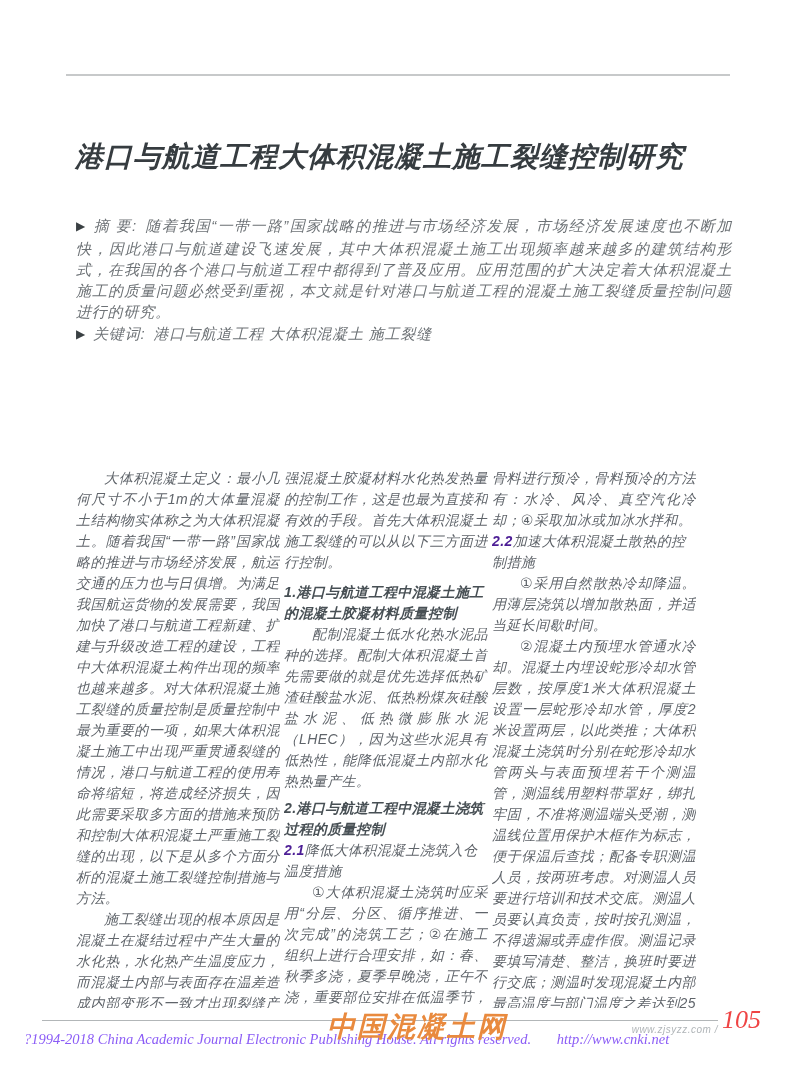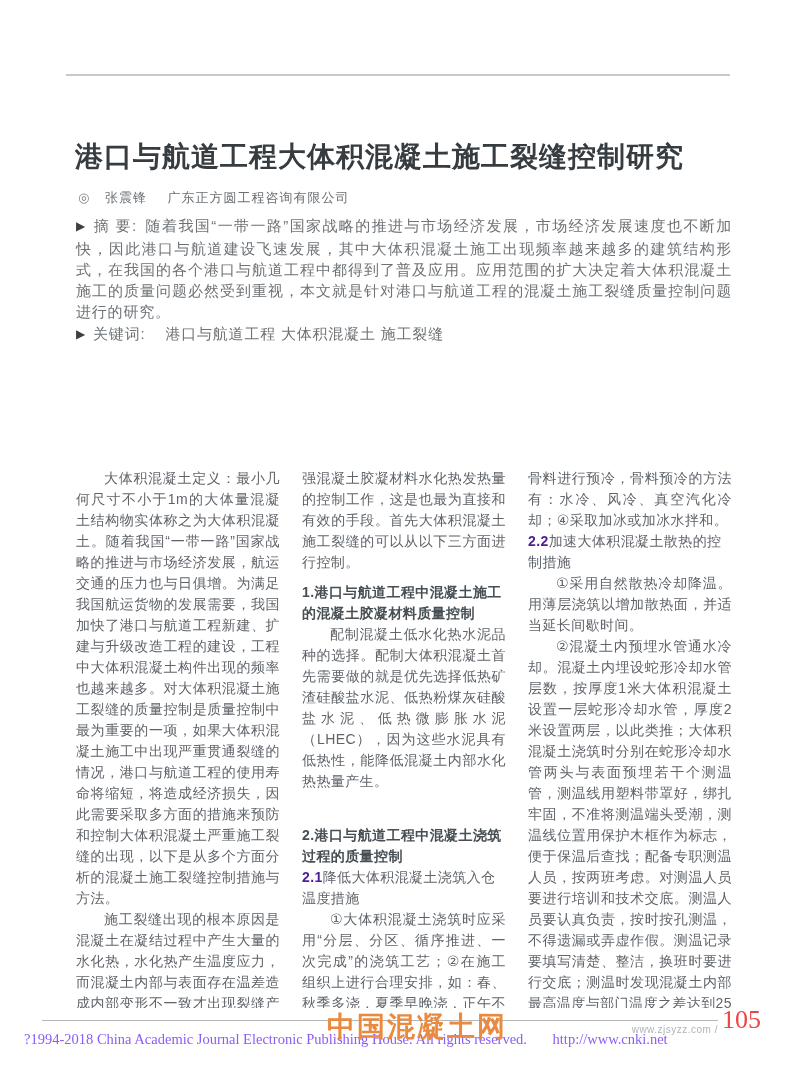--- a/index.html
+++ b/index.html
@@ -1,56 +1,56 @@
 <!DOCTYPE html>
 <html><head>
 <meta charset="utf-8">
 <style>
   * { margin:0; padding:0; box-sizing:border-box; }
   html,body { background:#ffffff; }
   .page {
     position:relative; width:800px; height:1072px; background:#ffffff;
-    font-family:"Liberation Sans","DejaVu Sans",sans-serif; overflow:hidden;
+    font-family:"Liberation Sans","DejaVu Sans",sans-serif; overflow:hidden;font-style:italic;
   }
   .top-rule { position:absolute; left:66px; top:74px; width:664px; height:2px; background:#c7c9ca; }
 
   .title {
     position:absolute; left:75px; top:138px; width:660px;
     font-size:28px; font-weight:bold; color:#363c40; letter-spacing:1px; white-space:nowrap;
   }
   .byline {
     position:absolute; left:78px; top:189px; font-size:13px; color:#6b7074; letter-spacing:1px;
   }
   .byline .ring { font-size:13px; color:#7d8286; margin-right:10px; }
   .byline .aff { margin-left:16px; }
 
   .abstract-block {
     position:absolute; left:76px; top:215px; width:656px;
     font-size:15px; line-height:21px; color:#6d7276; text-align:justify; letter-spacing:0.8px;
   }
   .marker { color:#3a4043; font-size:12px; margin-right:7px; position:relative; top:-1px; }
   .abs-label { margin-right:8px;margin-top:20px; }
   .keywords-line { margin-top:1px; }
-  .kw-label { margin-right:20px; }
+  .kw-label { margin-right:8px; }
 
   .columns {
     position:absolute; left:76px; top:468px; width:656px; height:540px;
-    display:flex; gap:22px;
+    display:flex; gap:4px;
   }
   .col {
     width:204px; font-size:14px; line-height:21px; color:#5f646a;
     text-align:justify; letter-spacing:0.4px; overflow:hidden;
   }
   .col p.indent { text-indent:2em; }
   .col p.cont { text-indent:0; }
   .h-bold {
     font-weight:bold; color:#474f54; text-align:left;
   }
   .h1-gap { margin-top:9px; }
-  .h2-gap { margin-top:33px; }
+  .h2-gap { margin-top:6px; }
   .subhead { text-align:left; color:#5f646a; }
   .subhead .num { font-weight:bold; color:#4c1d95; }
 
   .footer-rule { position:absolute; left:42px; top:1020px; width:676px; height:1px; background:#b2b6b8; }
   .watermark {
     position:absolute; left:327px; top:1008px; font-size:28px; font-weight:bold;
     color:#e98a3e; letter-spacing:2px; z-index:3; white-space:nowrap;
   }
   .site-url {
     position:absolute; left:590px; top:1024px; width:128px; text-align:right;
@@ -68,25 +68,20 @@
 </style>
 </head>
 <body>
 
 <div class="page">
 
   <div class="top-rule"></div>
 
   <div class="title">港口与航道工程大体积混凝土施工裂缝控制研究</div>
 
-  <div class="byline">
-    <span class="ring">◎</span>
-    <span>张震锋</span>
-    <span class="aff">广东正方圆工程咨询有限公司</span>
-  </div>
 
   <div class="abstract-block">
     <p class="abstract-line"><span class="marker">▶</span><span class="abs-label">摘  要:</span><span>随着我国“一带一路”国家战略的推进与市场经济发展，市场经济发展速度也不断加快，因此港口与航道建设飞速发展，其中大体积混凝土施工出现频率越来越多的建筑结构形式，在我国的各个港口与航道工程中都得到了普及应用。应用范围的扩大决定着大体积混凝土施工的质量问题必然受到重视，本文就是针对港口与航道工程的混凝土施工裂缝质量控制问题进行的研究。</span></p>
     <p class="keywords-line"><span class="marker">▶</span><span class="kw-label">关键词:</span><span>港口与航道工程  大体积混凝土  施工裂缝</span></p>
   </div>
 
   <div class="columns">
 
     <div class="col">
       <p class="indent">大体积混凝土定义：最小几何尺寸不小于1m的大体量混凝土结构物实体称之为大体积混凝土。随着我国“一带一路”国家战略的推进与市场经济发展，航运交通的压力也与日俱增。为满足我国航运货物的发展需要，我国加快了港口与航道工程新建、扩建与升级改造工程的建设，工程中大体积混凝土构件出现的频率也越来越多。对大体积混凝土施工裂缝的质量控制是质量控制中最为重要的一项，如果大体积混凝土施工中出现严重贯通裂缝的情况，港口与航道工程的使用寿命将缩短，将造成经济损失，因此需要采取多方面的措施来预防和控制大体积混凝土严重施工裂缝的出现，以下是从多个方面分析的混凝土施工裂缝控制措施与方法。</p>

